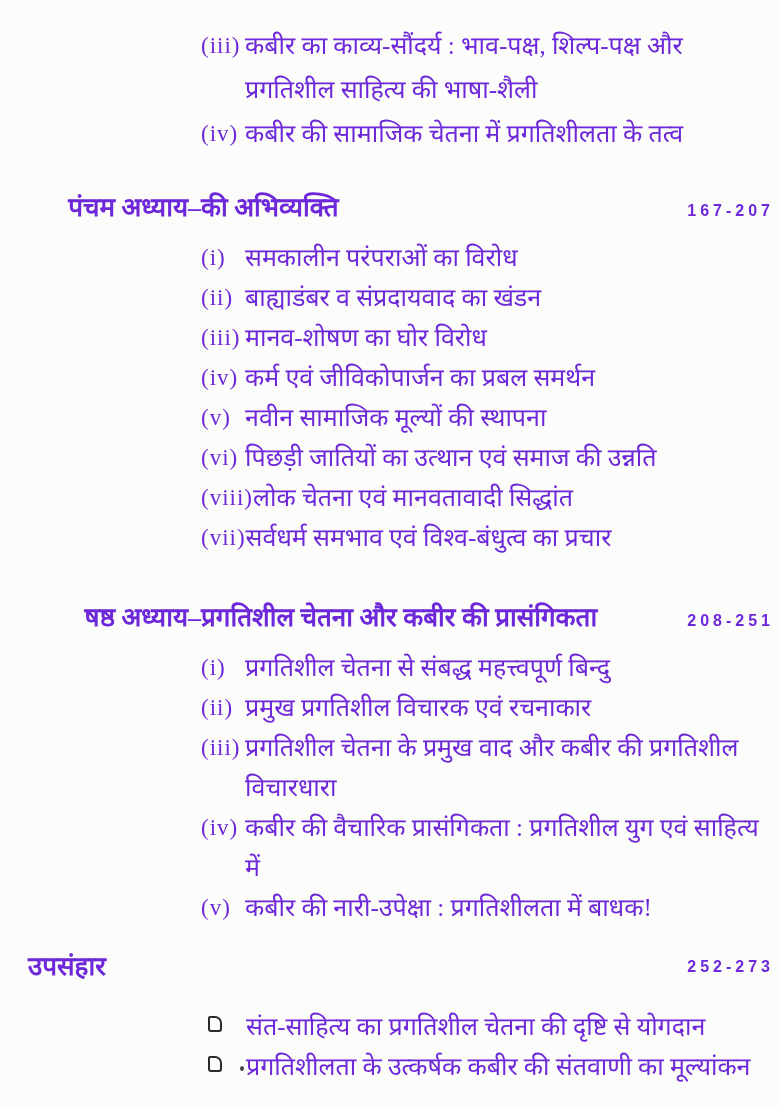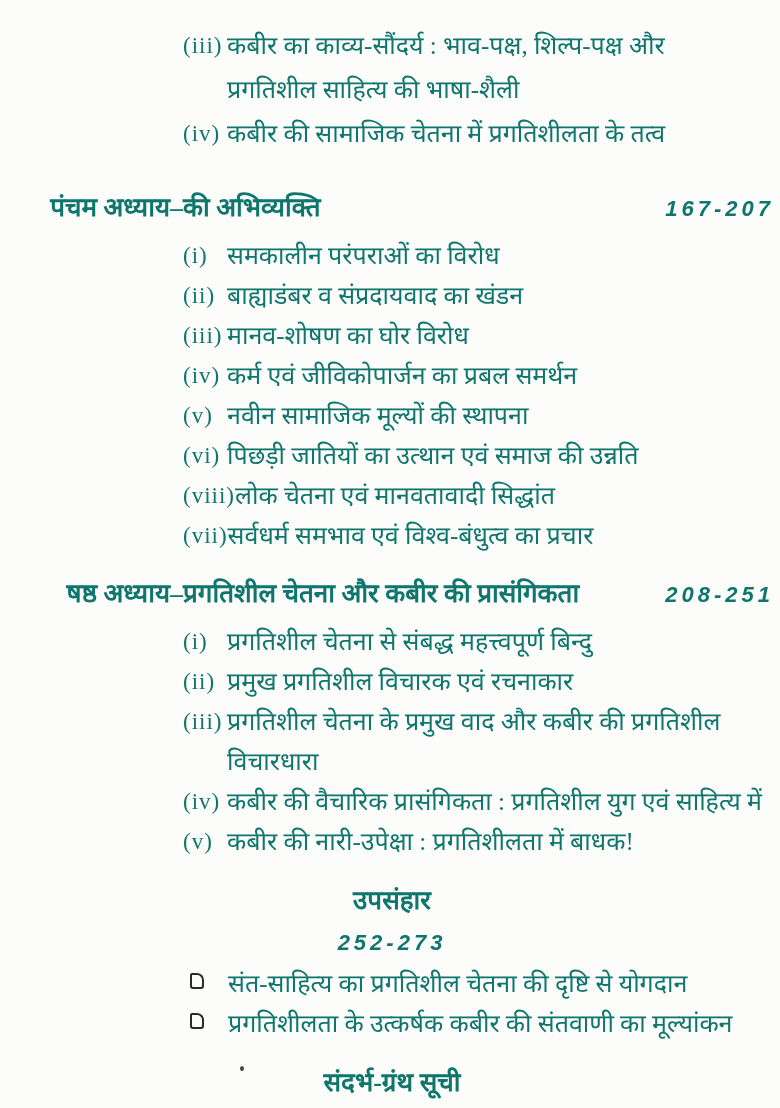--- a/index.html
+++ b/index.html
@@ -2,24 +2,24 @@
 <html lang="hi"><head>
 <meta charset="utf-8">
 <style>
   html, body { margin: 0; padding: 0; background: #e8e8e6; }
   .page {
     position: relative;
     width: 780px;
     height: 1108px;
     margin: 0 auto;
     background: #fcfcfa;
-    color: #0f766e;
+    color: #6d28d9;
     font-family: "Liberation Serif", "DejaVu Serif", serif;
     box-sizing: border-box;
-    padding: 24px 6px 0 10px;
+    padding: 24px 6px 0 28px;
     overflow: hidden;
   }
 
   
   .toc-item {
     display: flex;
     align-items: flex-start;
     font-size: 25px;
     line-height: 40px;
   }
@@ -31,65 +31,63 @@
   }
   .toc-item .txt { flex: 1; }
 
   
   .cont-block { margin-left: 173px; }
   .cont-block .toc-item { line-height: 44px; }
 
   
   .chapter { display: flex; align-items: flex-start; text-align: right; }
   .chapter-5 { margin-top: 30px; }
-  .chapter-6 { margin-top: 16px; }
+  .chapter-6 { margin-top: 38px; }
   .chapter-label {
     width: 173px;
     flex-shrink: 0;
     font-weight: bold;
     font-size: 26px;
     line-height: 44px;
     white-space: nowrap;
   }
   .chapter-titles { flex: 1; }
   .title-row {
     display: flex;
     justify-content: space-between;
     align-items: baseline;
     font-weight: bold;
     font-size: 26px;
     line-height: 44px;
   }
   .pages {
     font-family: "Liberation Sans", "DejaVu Sans", sans-serif;
     font-weight: bold;
-    font-size: 22px;
+    font-size: 16px;
     letter-spacing: 4px;
     white-space: nowrap;
     flex-shrink: 0;
-    font-style: italic;
   }
 
   .items { margin-left: 173px; margin-top: 5px; }
 
   
   .plain-row {
     display: flex;
     justify-content: space-between;
-    align-items: center;
+    align-items: flex-start;
     font-weight: bold;
     font-size: 26px;
     line-height: 42px;
-    flex-direction: column;
   }
   .row-conclusion { margin-top: 18px; }
   .row-biblio { margin-top: 18px; }
 
   
-  .bullets { margin-left: 180px; margin-top: 0; }
+  .bullets { margin-left: 180px; margin-top: 19px; }
   .bullet-row {
     display: flex;
     align-items: flex-start;
     font-size: 25px;
     line-height: 40px;
   }
   .sq {
     flex-shrink: 0;
     width: 14px;
     height: 16px;

